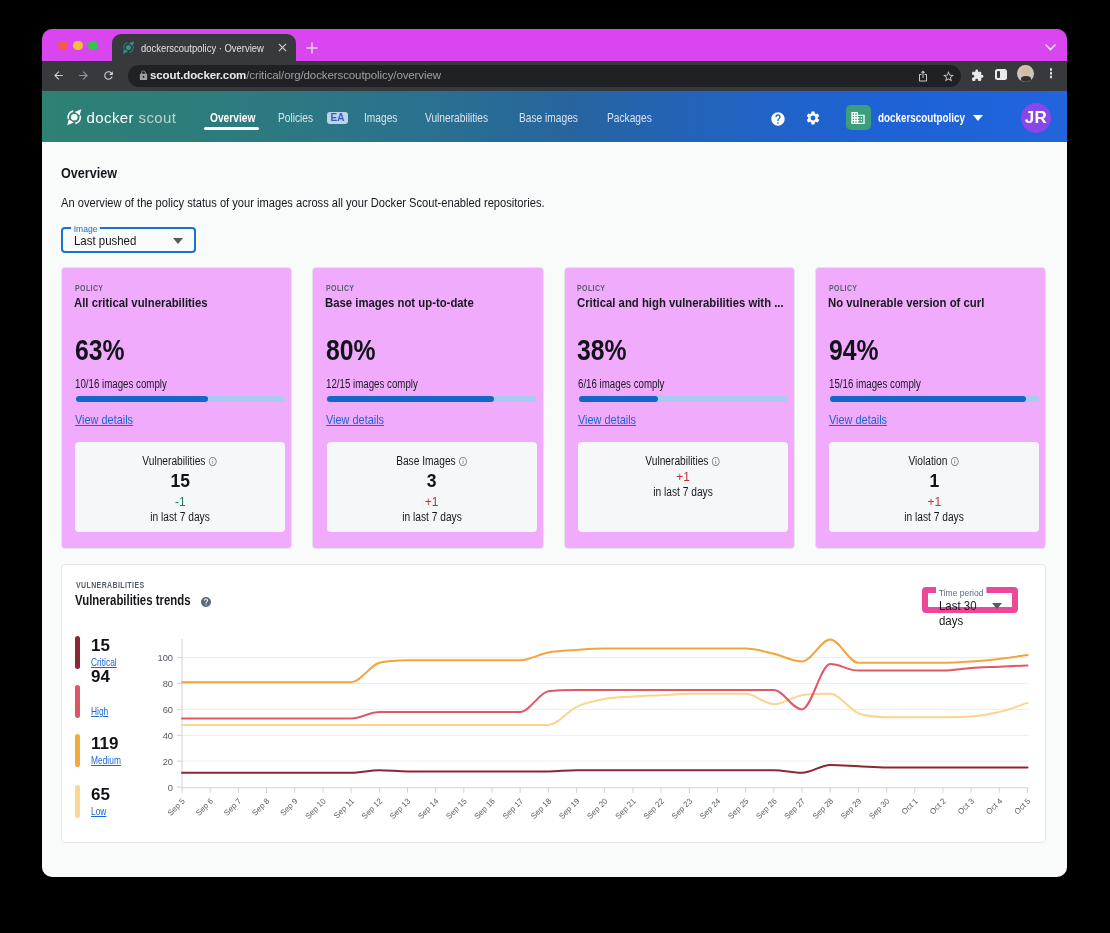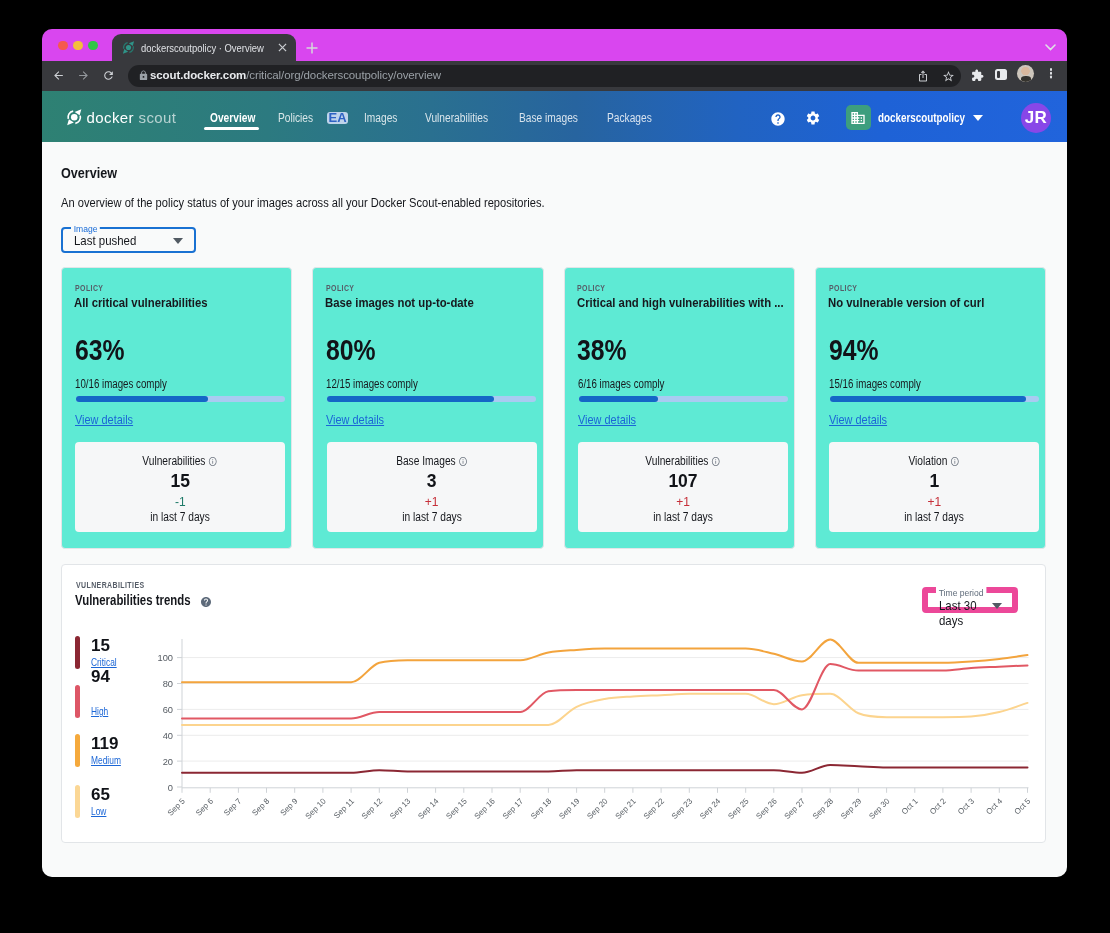--- a/index.html
+++ b/index.html
@@ -12,21 +12,21 @@
 #toolbar { position:absolute; left:0; top:31.5px; width:100%; height:30.2px; background:#38393d; }
 #pill { position:absolute; left:86px; top:4.5px; width:832.5px; height:21.5px; background:#202124; border-radius:11px; }
 #urltxt { position:absolute; left:22px; top:4.2px; font-size:11.5px; letter-spacing:-0.1px; color:#e8eaed; white-space:nowrap; }
 #urltxt .path { color:#9aa0a6; }
 #navbar { position:absolute; left:0; top:61.7px; width:100%; height:51.2px;
   background:linear-gradient(90deg,#2e8173 0%,#2c7a80 22%,#2a7090 38%,#27649f 52%,#2163c2 68%,#1e62d6 82%,#2164dc 100%); }
 .nav { position:absolute; top:20px; font-size:12px; color:rgba(255,255,255,.82); white-space:nowrap; transform:scaleX(.85); transform-origin:0 50%; }
 .navb { font-weight:bold; color:#fff; }
 #content { position:absolute; left:0; top:112.9px; width:100%; height:735.1px; background:#f9fafa; }
 h1.pg { position:absolute; left:19px; top:23px; font-size:14.5px; font-weight:bold; color:#15171c; transform:scaleX(.87); transform-origin:0 50%; }
-.card { position:absolute; top:125.6px; width:231.3px; height:282px; background:#5eead4; border:1px solid #e2e5e8; border-radius:4px; }
+.card { position:absolute; top:125.6px; width:231.3px; height:282px; background:#f0abfc; border:1px solid #e2e5e8; border-radius:4px; }
 .pol { position:absolute; left:12.5px; top:15px; font-size:8.5px; letter-spacing:.5px; color:#565d68; font-weight:bold; transform:scaleX(.82); transform-origin:0 50%; }
 .ctitle { position:absolute; left:12px; top:26.5px; width:260px; font-size:13.5px; font-weight:bold; color:#17191e; white-space:nowrap; overflow:hidden; transform:scaleX(.84); transform-origin:0 50%; }
 .pct { position:absolute; left:12.5px; top:64.5px; font-size:29.5px; font-weight:bold; color:#111318; transform:scaleX(.84); transform-origin:0 50%; }
 .comply { position:absolute; left:13px; top:108.5px; font-size:12px; color:#17191e; transform:scaleX(.81); transform-origin:0 50%; }
 .track { position:absolute; left:14px; top:128px; width:209px; height:5.5px; background:#a9cbf1; border-radius:3px; }
 .fill { height:5.5px; background:#1467c6; border-radius:3px; }
 .vd { position:absolute; left:13px; top:143.5px; font-size:13px; color:#1b66d6; text-decoration:underline; transform:scaleX(.84); transform-origin:0 50%; }
 .gbox { position:absolute; left:13.3px; top:173.2px; width:210px; height:90.2px; background:#f6f7f8; border-radius:4px; text-align:center; }
 .glab { margin-top:12px; font-size:12px; color:#15171c; transform:scaleX(.85); }
 .gnum { margin-top:3.5px; font-size:17.5px; font-weight:bold; color:#111318; }
@@ -111,21 +111,21 @@
         </g>
       <g stroke="#fff" stroke-width="2" fill="none">
       <path d="M2.76,11.94 A7.5,7.5 0 0 1 8.70,2.61"></path>
       <path d="M17.24,8.06 A7.5,7.5 0 0 1 11.30,17.39"></path>
         </g>
     </svg>
     <div style="position:absolute; left:44.5px; top:18.5px; font-size:15px; letter-spacing:.4px; color:#fff; font-weight:500;">docker <span style="color:rgba(255,255,255,.66); font-weight:400;">scout</span></div>
     <span class="nav navb" style="left:168px;">Overview</span>
     <div style="position:absolute; left:161.8px; top:36.5px; width:55px; height:3.2px; background:#fff; border-radius:2px;"></div>
     <span class="nav" style="left:236.4px;">Policies</span>
-    <span style="position:absolute; left:285px; top:21px; width:21px; height:12px; background:#bed3eb; border-radius:3px; color:#2e62c4; font-size:13px; font-weight:bold; text-align:center; line-height:12px;">EA</span>
+    <span style="position:absolute; left:285px; top:21px; width:21px; height:12px; background:#bed3eb; border-radius:3px; color:#2e62c4; font-size:10px; font-weight:bold; text-align:center; line-height:12px;">EA</span>
     <span class="nav" style="left:322px;">Images</span>
     <span class="nav" style="left:383px;">Vulnerabilities</span>
     <span class="nav" style="left:477px;">Base images</span>
     <span class="nav" style="left:565px;">Packages</span>
     <svg style="position:absolute; left:727.5px; top:20px;" width="16" height="16" viewBox="0 0 24 24">
         <path fill="#fff" d="M12 2C6.48 2 2 6.48 2 12s4.48 10 10 10 10-4.48 10-10S17.52 2 12 2zm1 17h-2v-2h2v2zm2.07-7.75l-.9.92C13.45 12.9 13 13.5 13 15h-2v-.5c0-1.1.45-2.1 1.17-2.83l1.24-1.26c.37-.36.59-.86.59-1.41 0-1.1-.9-2-2-2s-2 .9-2 2H8c0-2.21 1.79-4 4-4s4 1.79 4 4c0 .88-.36 1.68-.93 2.25z"></path>
       </svg>
     <svg style="position:absolute; left:763px; top:19.5px;" width="16" height="16" viewBox="0 0 24 24">
         <path fill="#fff" d="M19.14 12.94c.04-.3.06-.61.06-.94 0-.32-.02-.64-.07-.94l2.03-1.58c.18-.14.23-.41.12-.61l-1.92-3.32c-.12-.22-.37-.29-.59-.22l-2.39.96c-.5-.38-1.03-.7-1.62-.94l-.36-2.54c-.04-.24-.24-.41-.48-.41h-3.84c-.24 0-.43.17-.47.41l-.36 2.54c-.59.24-1.13.57-1.62.94l-2.39-.96c-.22-.08-.47 0-.59.22L2.74 8.87c-.12.21-.08.47.12.61l2.03 1.58c-.05.3-.09.63-.09.94s.02.64.07.94l-2.03 1.58c-.18.14-.23.41-.12.61l1.92 3.32c.12.22.37.29.59.22l2.39-.96c.5.38 1.03.7 1.62.94l.36 2.54c.05.24.24.41.48.41h3.84c.24 0 .44-.17.47-.41l.36-2.54c.59-.24 1.13-.56 1.62-.94l2.39.96c.22.08.47 0 .59-.22l1.92-3.32c.12-.22.07-.47-.12-.61l-2.01-1.58zM12 15.6c-1.98 0-3.6-1.62-3.6-3.6s1.62-3.6 3.6-3.6 3.6 1.62 3.6 3.6-1.62 3.6-3.6 3.6z"></path>
       </svg>
@@ -193,21 +193,20 @@
       <div class="pct">38%</div>
       <div class="comply">6/16 images comply</div>
       <div class="track">
           <div class="fill" style="width:38%;"></div>
         </div>
       <a class="vd">View details</a>
       <div class="gbox">
         <div class="glab">Vulnerabilities <svg style="vertical-align:-2px;" width="11" height="11" viewBox="0 0 24 24">
               <path fill="#6e7681" d="M11 7h2v2h-2zm0 4h2v6h-2zm1-9C6.48 2 2 6.48 2 12s4.48 10 10 10 10-4.48 10-10S17.52 2 12 2zm0 18c-4.41 0-8-3.59-8-8s3.59-8 8-8 8 3.59 8 8-3.59 8-8 8z"></path>
             </svg></div>
-        <div class="gnum">107</div>
         <div class="gdelta red">+1</div>
         <div class="glast">in last 7 days</div>
       </div>
     </div>
     <div class="card" style="left:773px;">
       <div class="pol">POLICY</div>
       <div class="ctitle">No vulnerable version of curl</div>
       <div class="pct">94%</div>
       <div class="comply">15/16 images comply</div>
       <div class="track">

